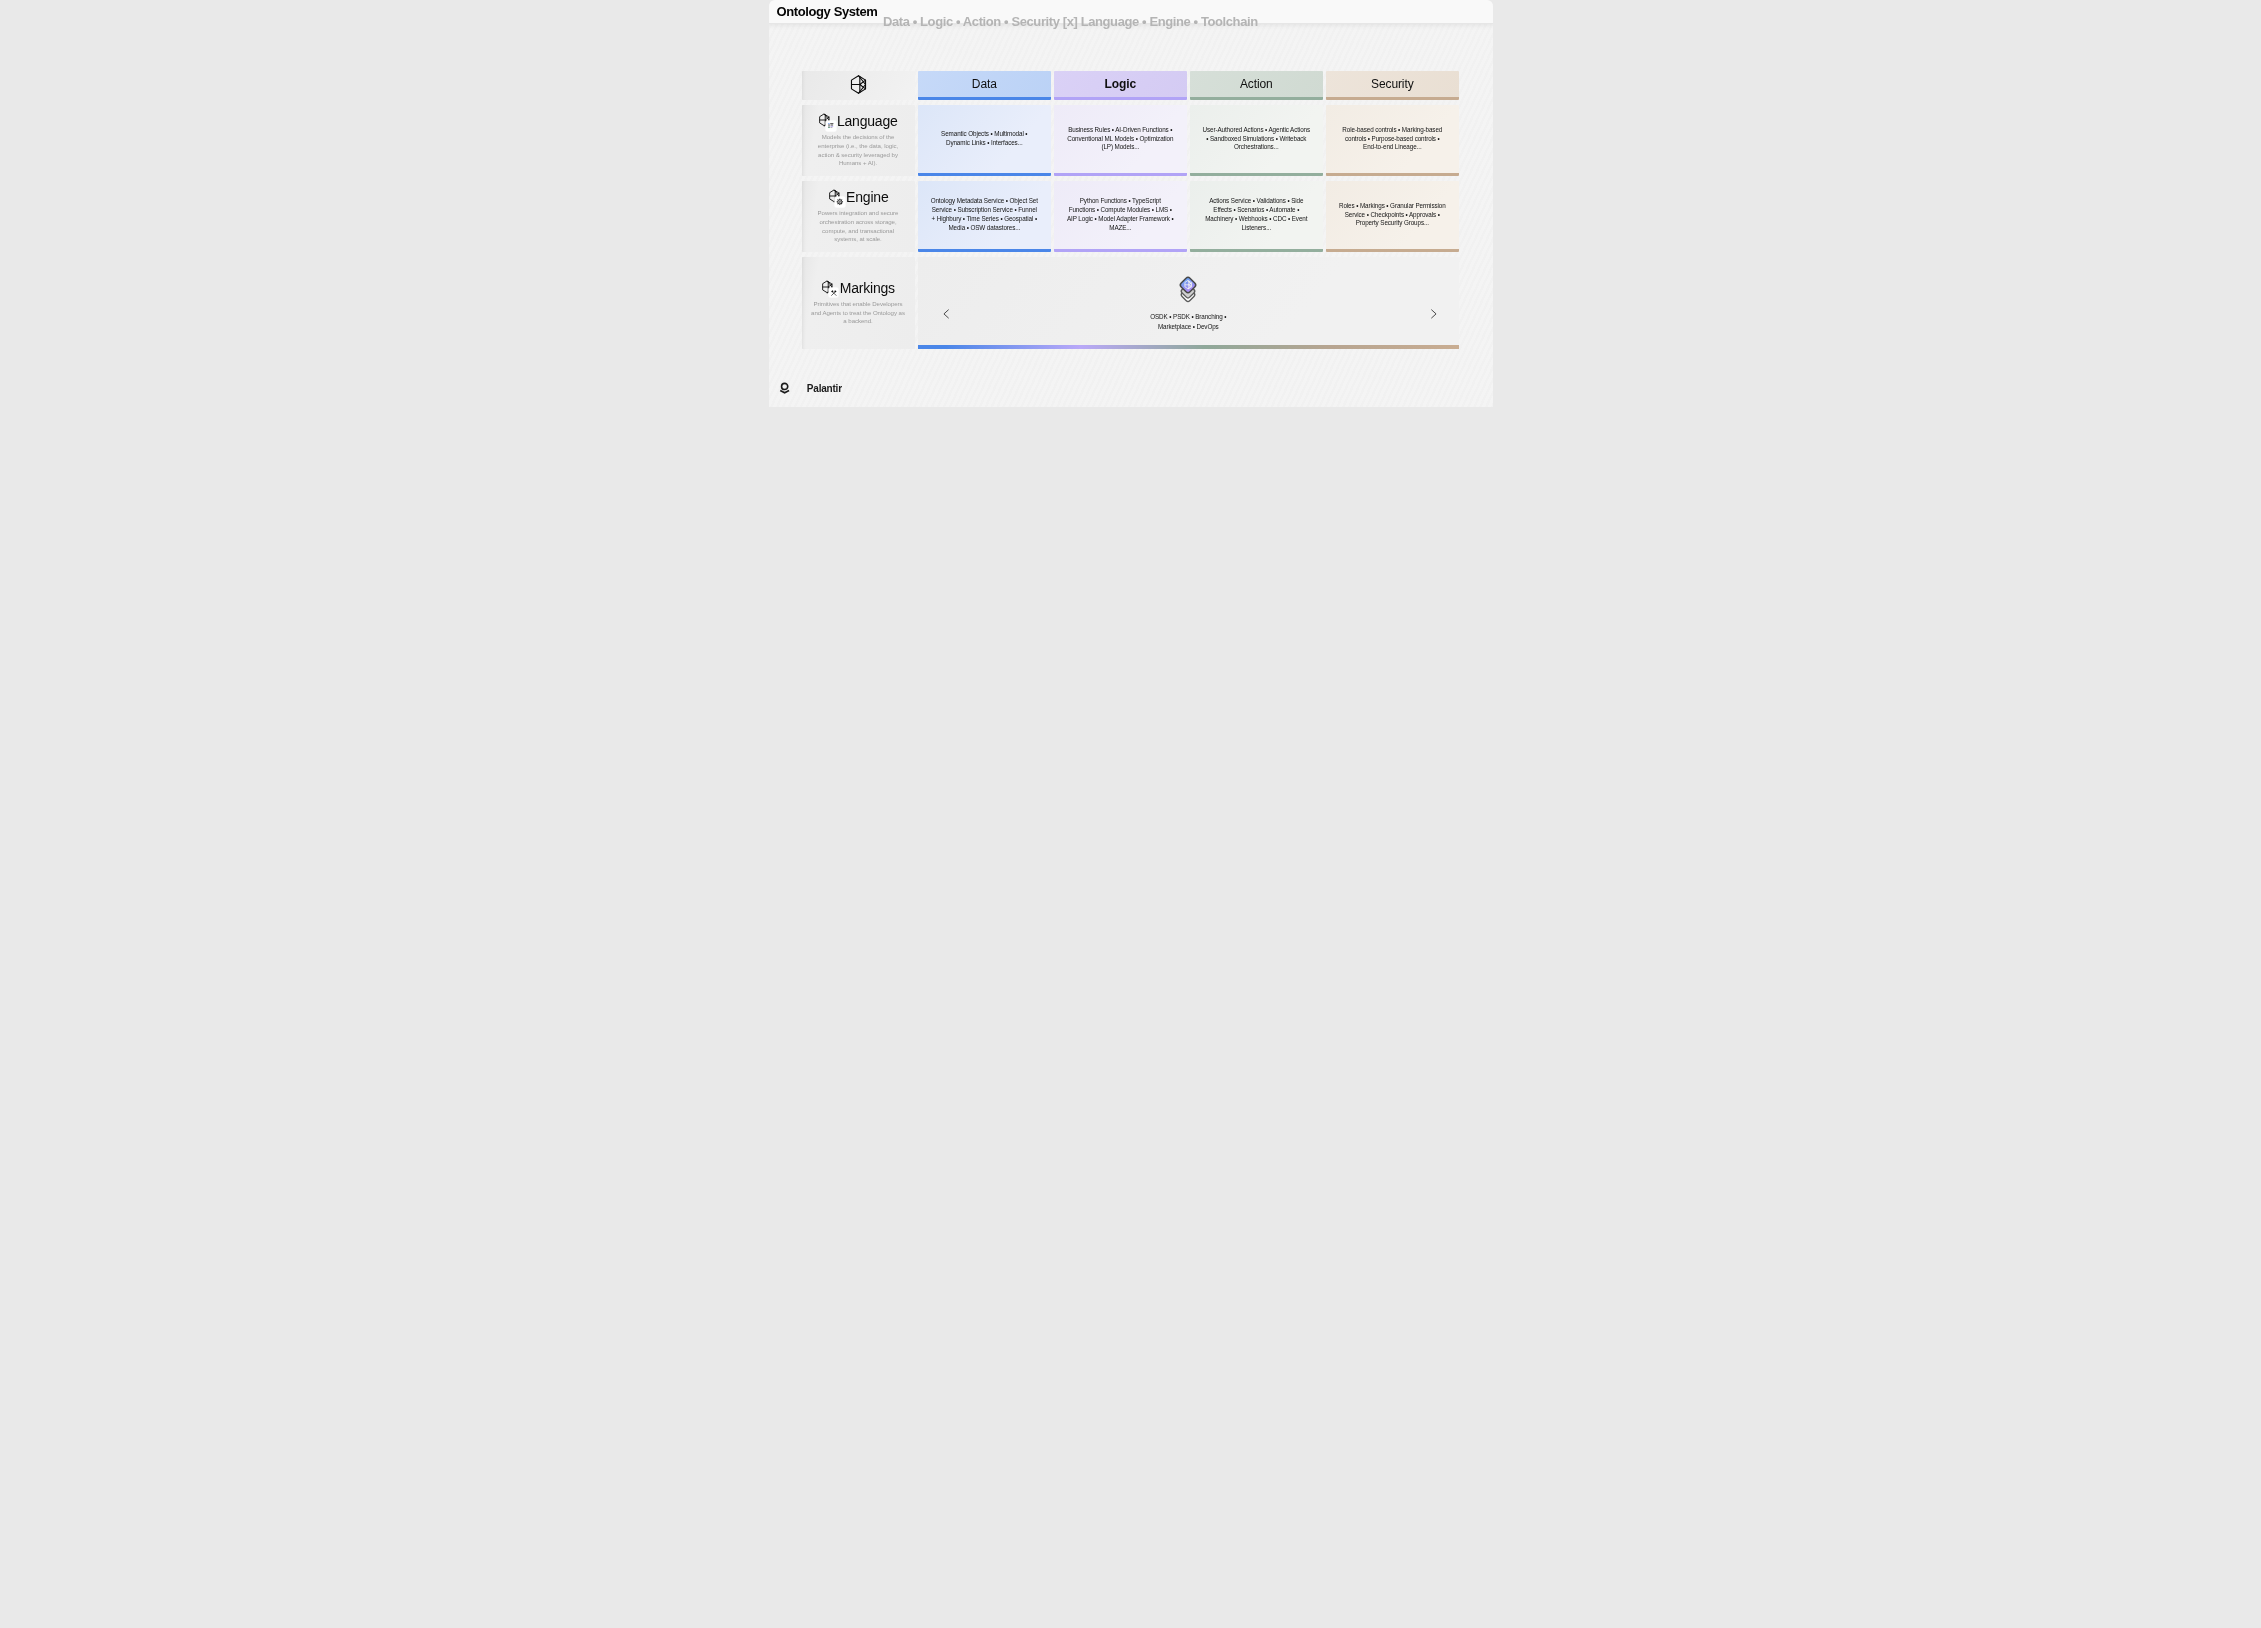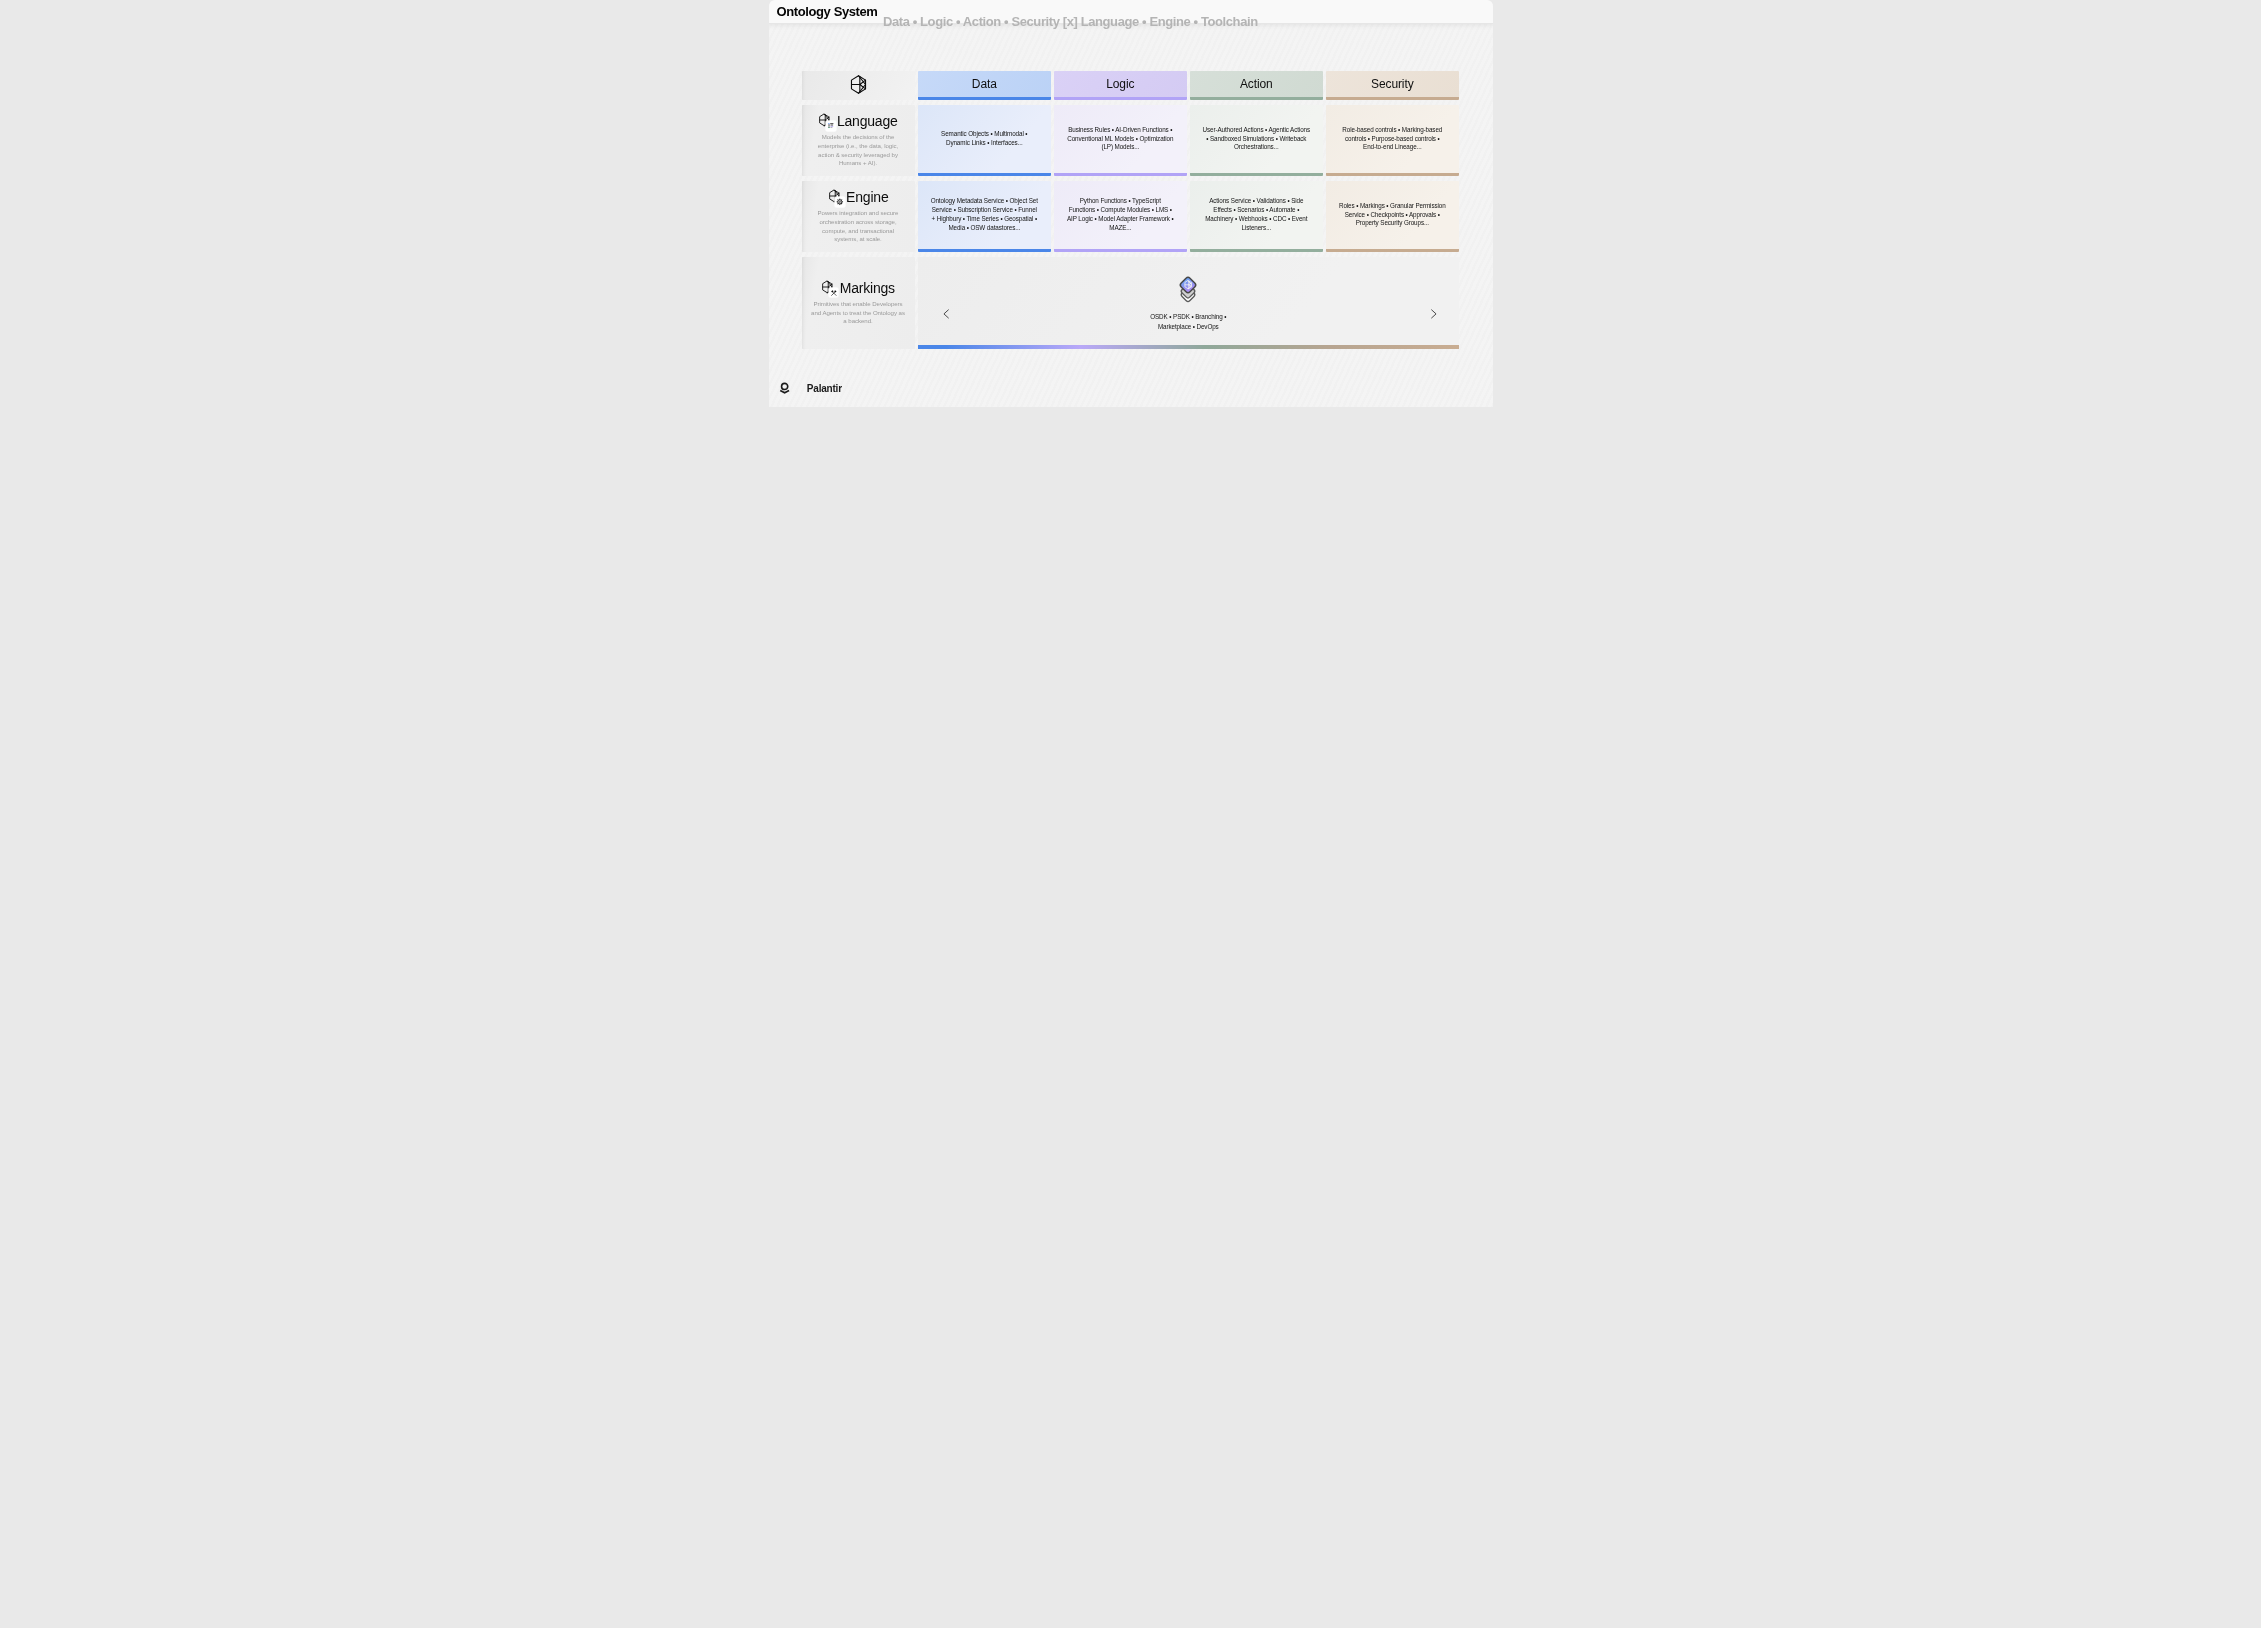--- a/index.html
+++ b/index.html
@@ -31,21 +31,21 @@
     background:linear-gradient(120deg,#e9e9e9,#f2f2f2);
     display:flex;align-items:center;justify-content:center;
     box-shadow:inset 3.6px 0 4.5px -3.6px rgba(0,0,0,0.10);
   }
   .colhead{
     display:flex;align-items:center;justify-content:center;
     font-size:12px;font-weight:500;color:#101010;letter-spacing:-0.1px;
     border-bottom:3.6px solid transparent;
   }
   .colhead.data{background:linear-gradient(120deg,#c6d9f8,#bbd2f6);border-bottom-color:#4a86e8;}
-  .colhead.logic{background:linear-gradient(120deg,#dad1f6,#d4cbf3);border-bottom-color:#b1a3f6;}
+  .colhead.logic{background:linear-gradient(120deg,#dad1f6,#d4cbf3);border-bottom-color:#b1a3f6;font-weight:bold;}
   .colhead.action{background:linear-gradient(120deg,#d6dfd8,#d0dad2);border-bottom-color:#93ae9d;}
   .colhead.security{background:linear-gradient(120deg,#ede4da,#e9dfd3);border-bottom-color:#c6ab90;}
   .rowlabel{
     background:linear-gradient(100deg,#e7e7e7 0%,#efefef 14%,#ededed 100%);
     box-shadow:inset 3.6px 0 4.5px -3.6px rgba(0,0,0,0.10);
     display:flex;flex-direction:column;align-items:center;justify-content:center;
     padding:4.5px 8.1px;text-align:center;
   }
   .rowlabel .rowtitle{display:flex;align-items:center;gap:3.2px;font-size:14px;font-weight:500;color:#0c0c0c;letter-spacing:-0.2px;}
   .rowlabel .rowdesc{margin-top:4.1px;font-size:6.1px;line-height:1.42;color:#9a9a9a;letter-spacing:-0.05px;}

